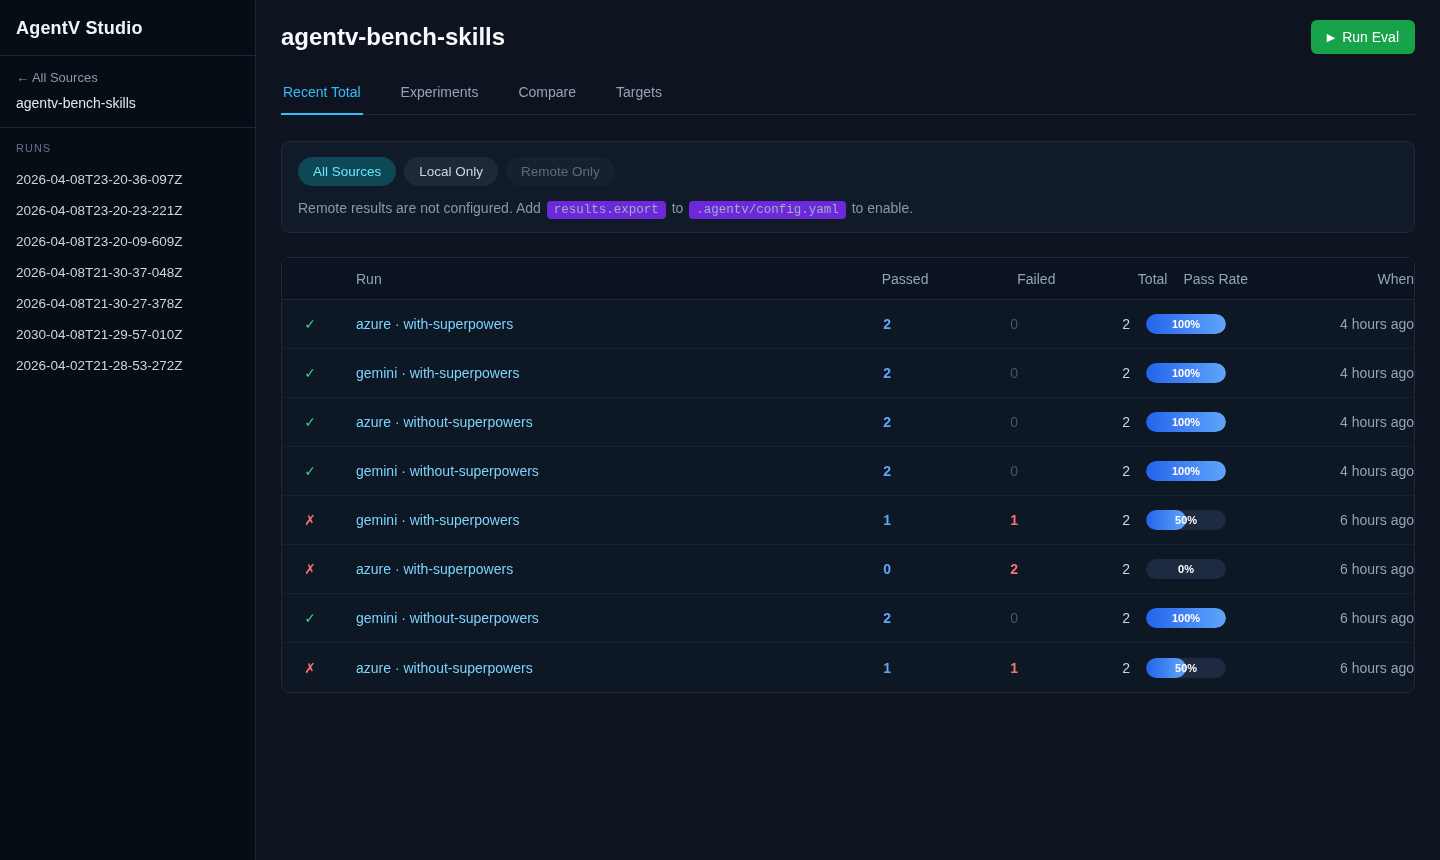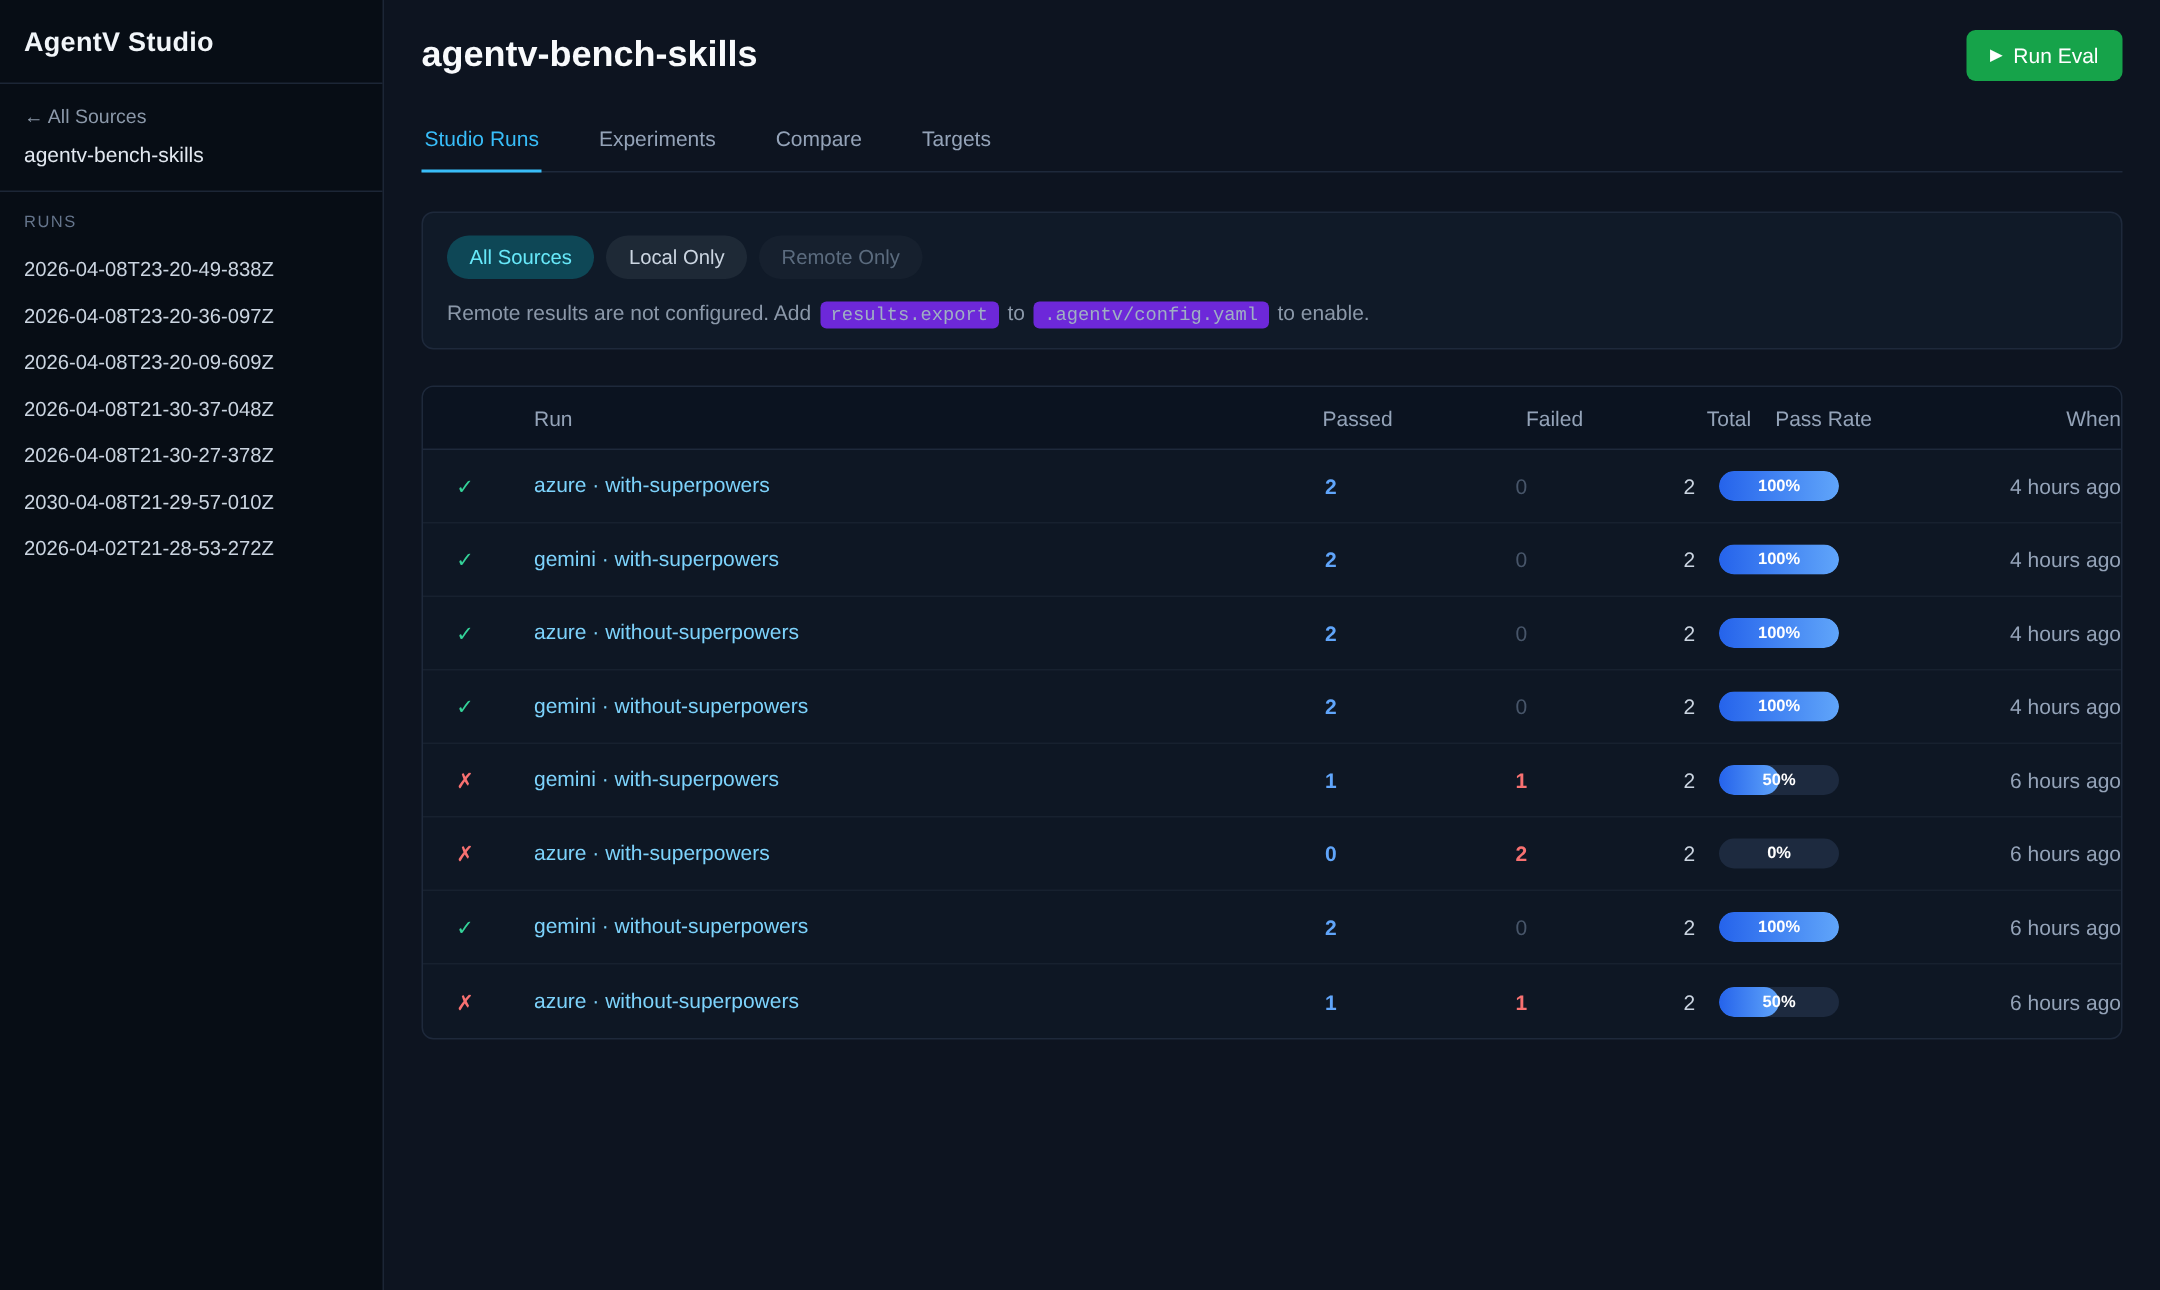--- a/index.html
+++ b/index.html
@@ -180,24 +180,24 @@
   <div class="sidebar-header">
     <div class="app-title">AgentV Studio</div>
   </div>
   <div class="sidebar-project">
     <a class="back-link">← All Sources</a>
     <div class="project-name">agentv-bench-skills</div>
   </div>
   <div class="runs-section">
     <div class="runs-label">RUNS</div>
     <div>
-  <div class="run-item">2026-04-08T23-20-49-838Z</div>
 
   <div class="run-item">2026-04-08T23-20-36-097Z</div>
 
+  <div class="run-item">2026-04-08T23-20-23-221Z</div>
 
   <div class="run-item">2026-04-08T23-20-09-609Z</div>
 
   <div class="run-item">2026-04-08T21-30-37-048Z</div>
 
   <div class="run-item">2026-04-08T21-30-27-378Z</div>
 
   <div class="run-item">2030-04-08T21-29-57-010Z</div>
 
   <div class="run-item">2026-04-02T21-28-53-272Z</div>
@@ -209,21 +209,21 @@
 
   <div class="main-header">
     <h1 class="page-title">agentv-bench-skills</h1>
     <button class="run-eval-btn">
       <span class="play-icon">▶</span>
       <span>Run Eval</span>
     </button>
   </div>
 
   <nav class="tabs">
-  <div class="tab active">Studio Runs</div>
+  <div class="tab active">Recent Total</div>
 
   <div class="tab">Experiments</div>
 
   <div class="tab">Compare</div>
 
   <div class="tab">Targets</div>
 </nav>
 
   <section class="filter-panel">
     <div class="pills">

